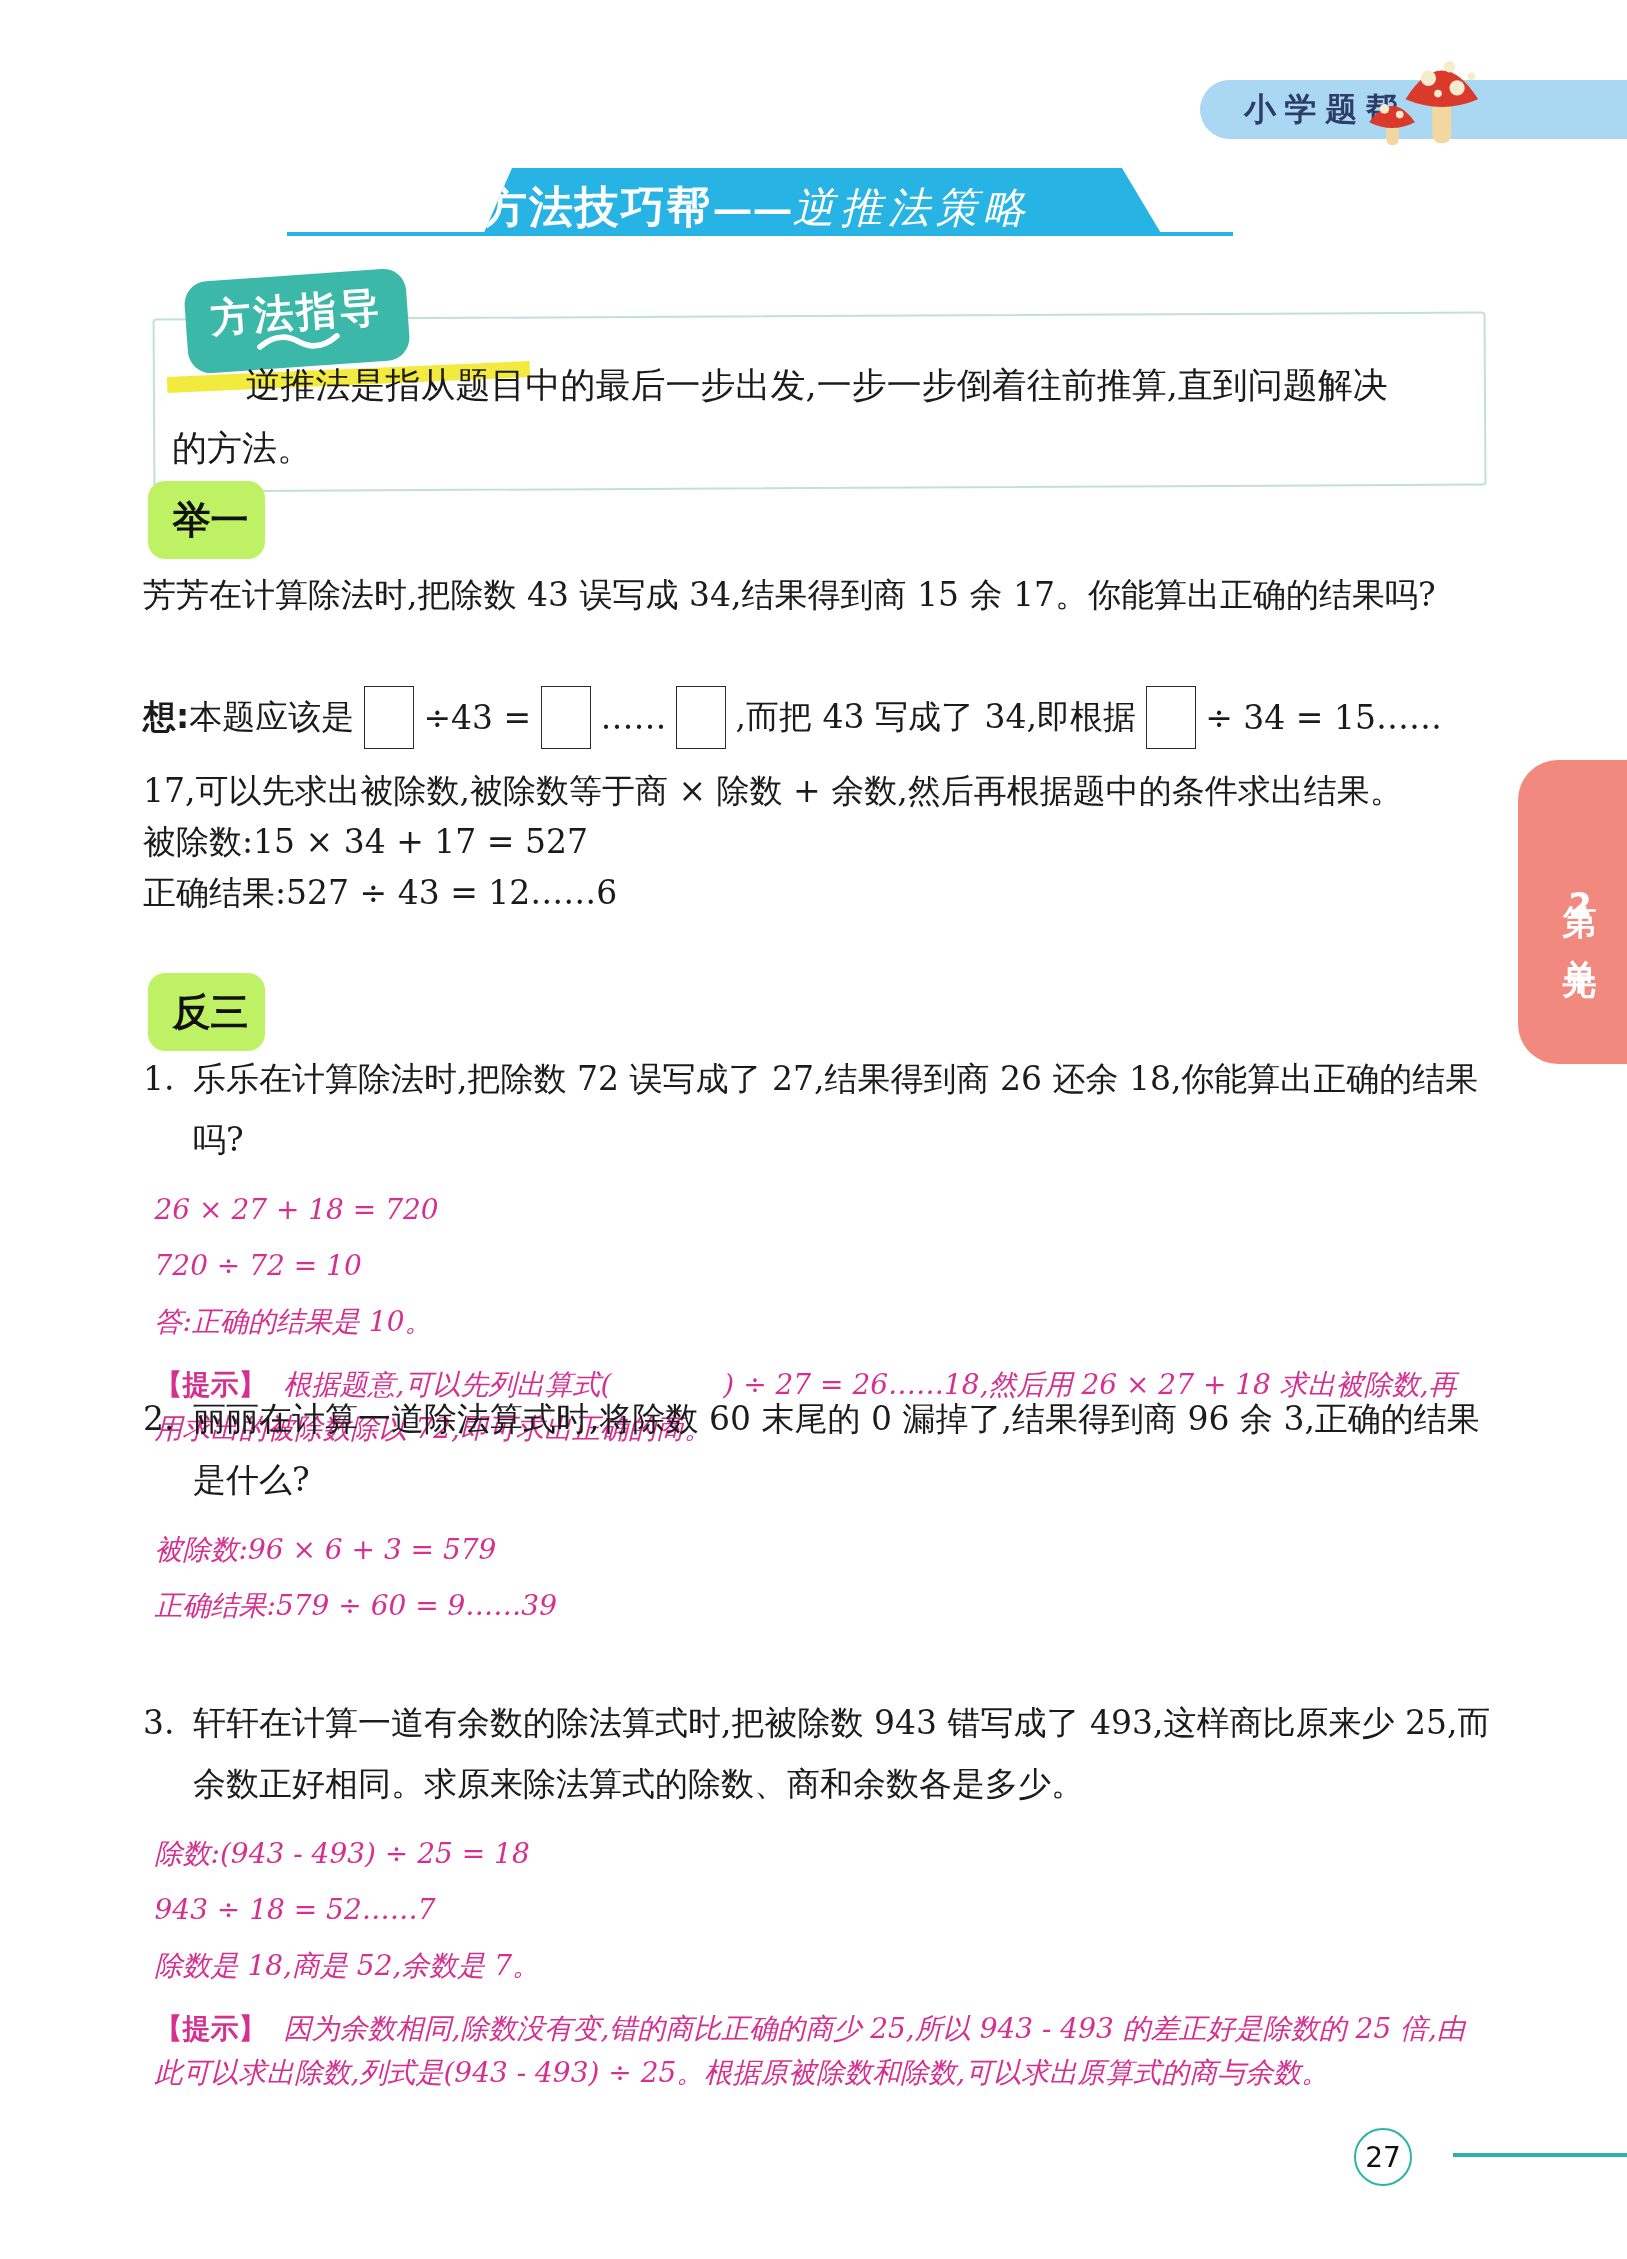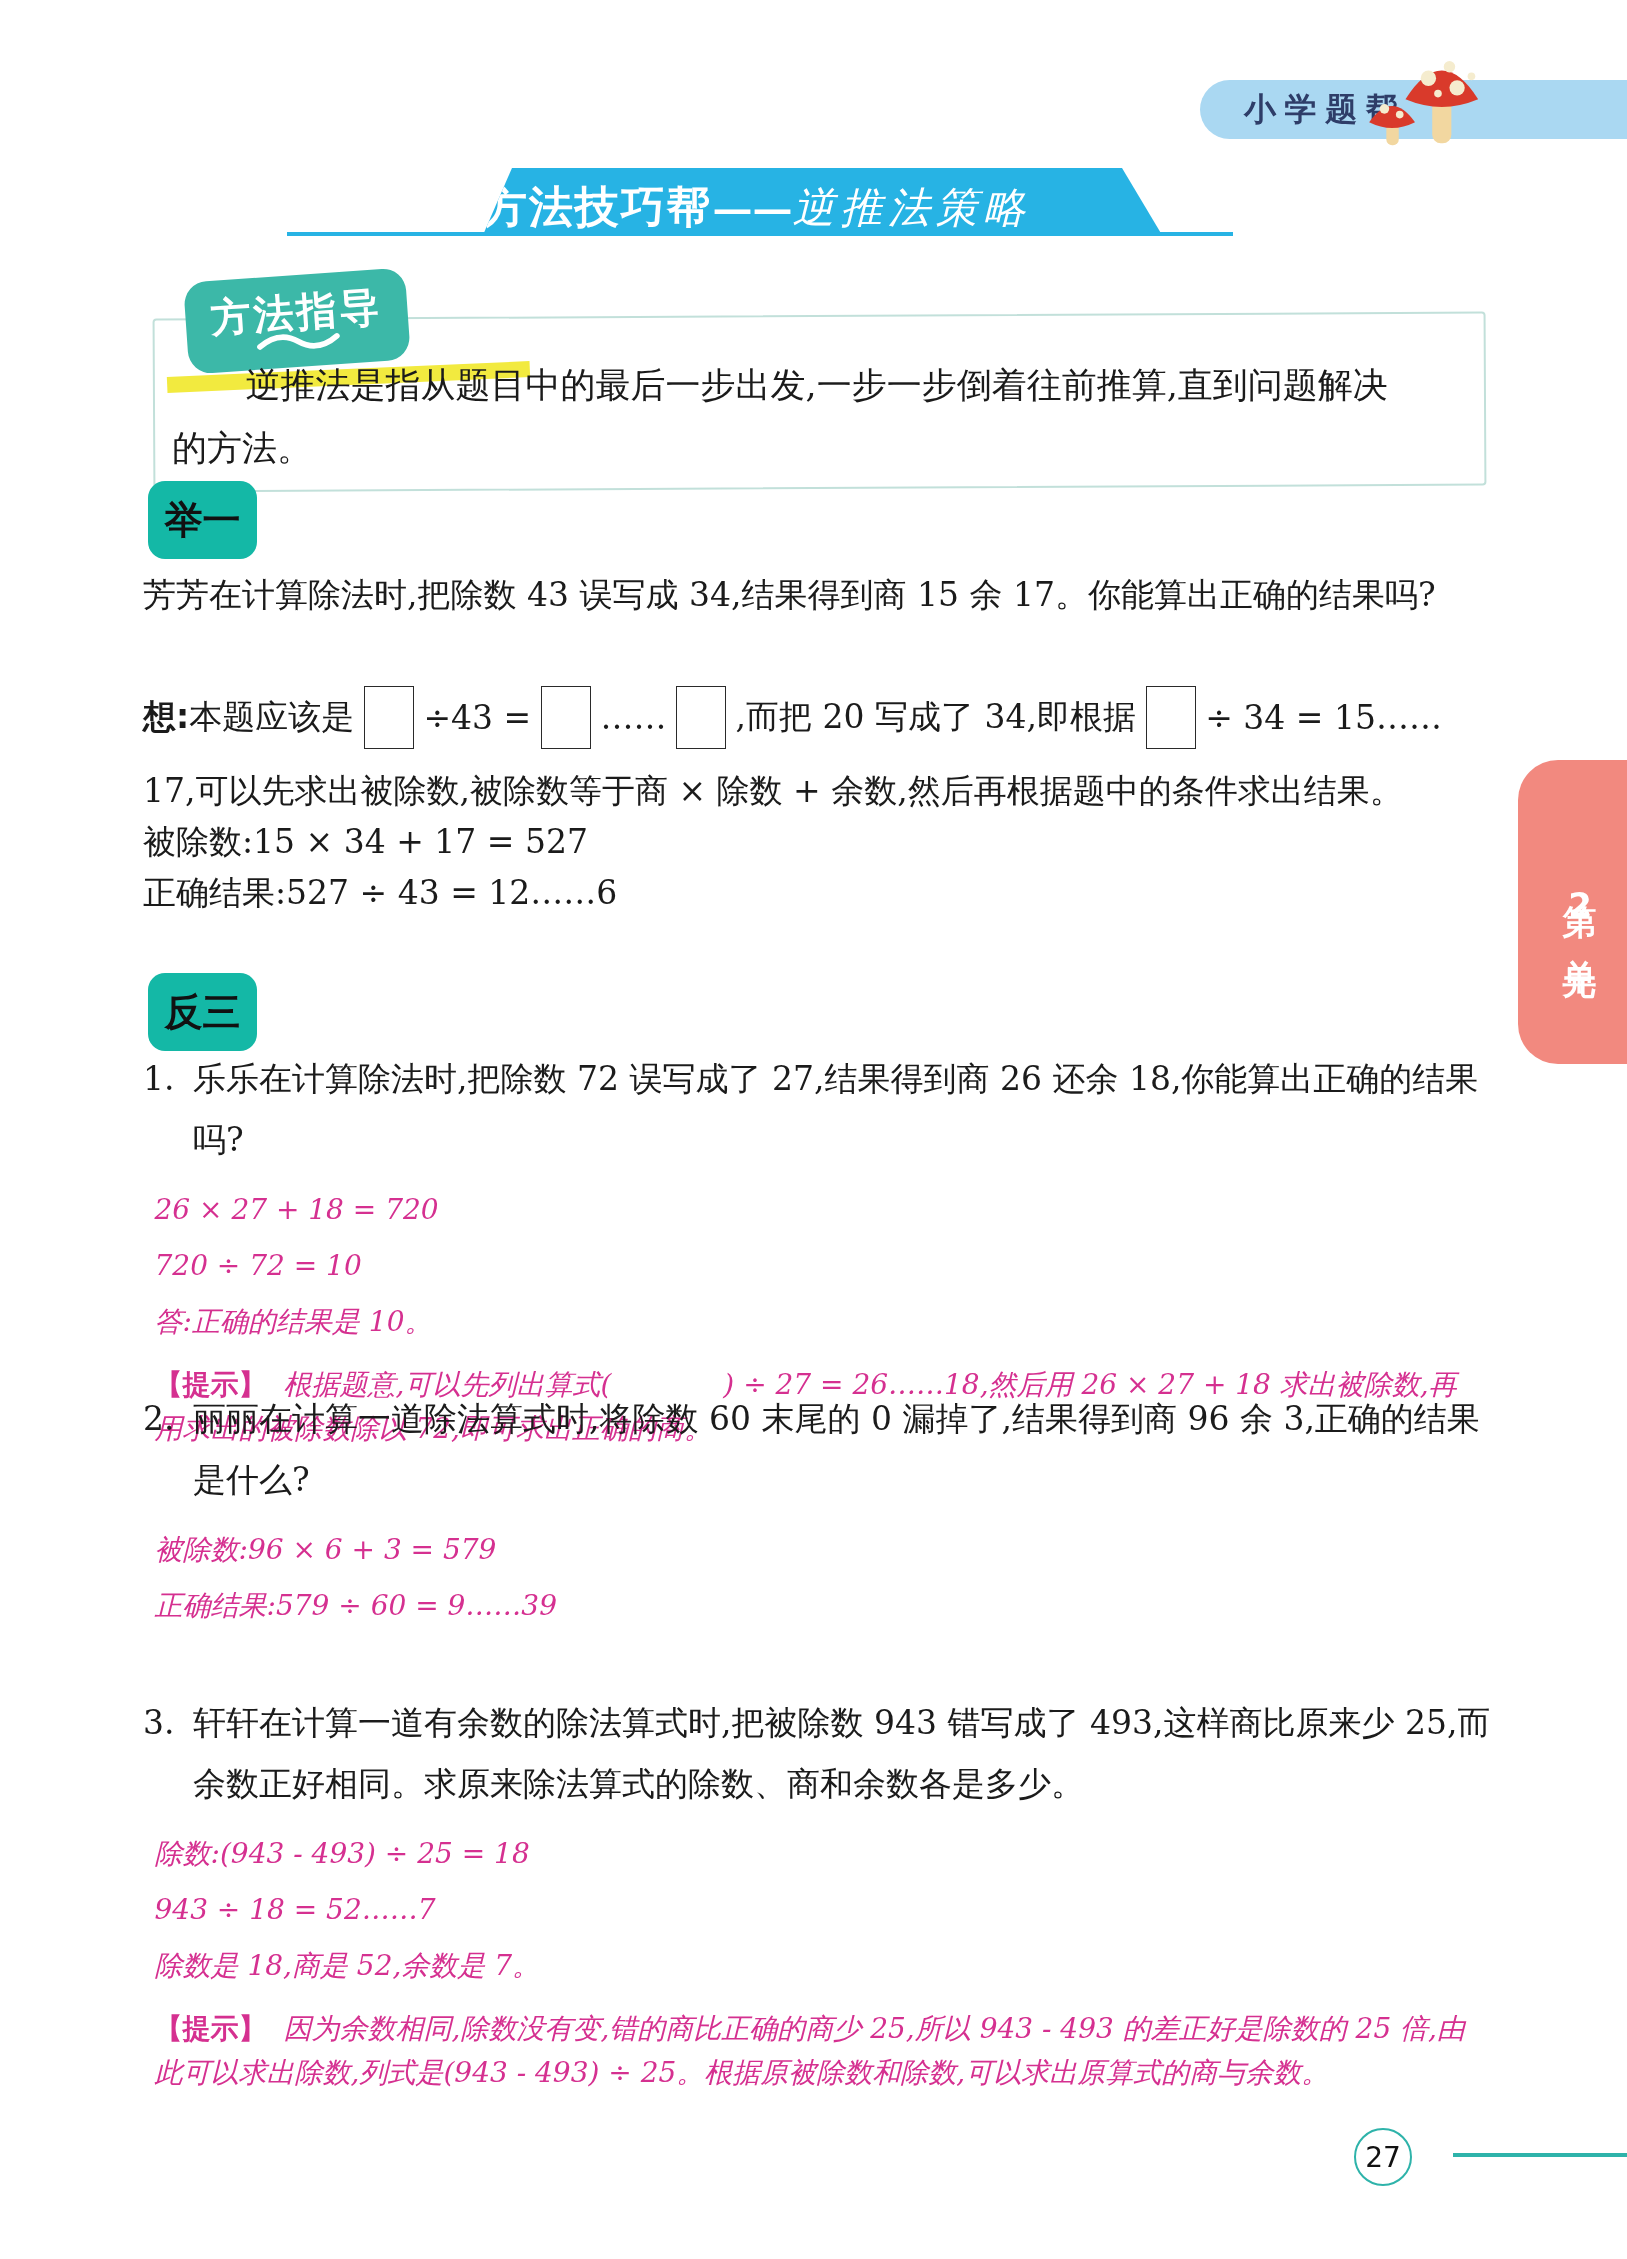--- a/index.html
+++ b/index.html
@@ -32,22 +32,22 @@
   .guide-badge{position:absolute;left:186px;top:275px;width:222px;height:92px;background:#3cb8a8;
                border-radius:23px;transform:rotate(-4deg);
                display:flex;flex-direction:column;align-items:center;justify-content:center;}
   .guide-badge-label{font-family:"DejaVu Sans","Liberation Sans",sans-serif;font-weight:bold;
                      font-size:40px;color:#ffffff;letter-spacing:2.9px;line-height:1;}
   .guide-badge-tilde{width:86px;height:17px;margin-top:1.9px;}
   .guide-text{position:absolute;left:172px;top:354px;width:1224px;font-size:35px;
               line-height:63px;text-indent:2.1em;}
 
   
-  .sec-badge{position:absolute;width:109px;height:78px;background:#14b8a6;border-radius:17px;
-             display:flex;align-items:center;justify-content:center;}
+  .sec-badge{position:absolute;width:109px;height:78px;background:#bef264;border-radius:17px;
+             display:flex;align-items:center;justify-content:center;padding-left:8px;}
   .sec-badge span{font-family:"DejaVu Sans","Liberation Sans",sans-serif;font-weight:bold;
                   font-size:38px;color:#111;}
   #badge-ex{left:148px;top:481px;}
   #badge-pr{left:148px;top:973px;}
 
   
   .ex-problem{position:absolute;left:143px;top:564px;width:1311px;font-size:33px;line-height:61px;}
   .think-line{position:absolute;left:143px;top:684px;width:1434px;white-space:nowrap;
               font-size:33px;height:67px;display:flex;align-items:center;}
   .think-label{font-family:"DejaVu Sans","Liberation Sans",sans-serif;font-weight:bold;}
@@ -127,21 +127,21 @@
   <div class="ex-problem">芳芳在计算除法时,把除数 43 误写成 34,结果得到商 15 余 17。你能算出正确的结果吗?</div>
 
   <div class="think-line">
     <span class="think-label">想:</span>
       <span>本题应该是</span>
       <span class="abox"></span>
       <span>÷43 =</span>
       <span class="abox"></span>
       <span>……</span>
       <span class="abox"></span>
-      <span>,而把 20 写成了 34,即根据</span>
+      <span>,而把 43 写成了 34,即根据</span>
       <span class="abox"></span>
       <span>÷ 34 = 15……</span>
   </div>
 
   <div class="ex-analysis-wrap">
     <div>17,可以先求出被除数,被除数等于商 × 除数 + 余数,然后再根据题中的条件求出结果。</div>
     <div class="ex-solution">被除数:15 × 34 + 17 = 527</div>
     <div class="ex-solution">正确结果:527 ÷ 43 = 12……6</div>
   </div>
 

